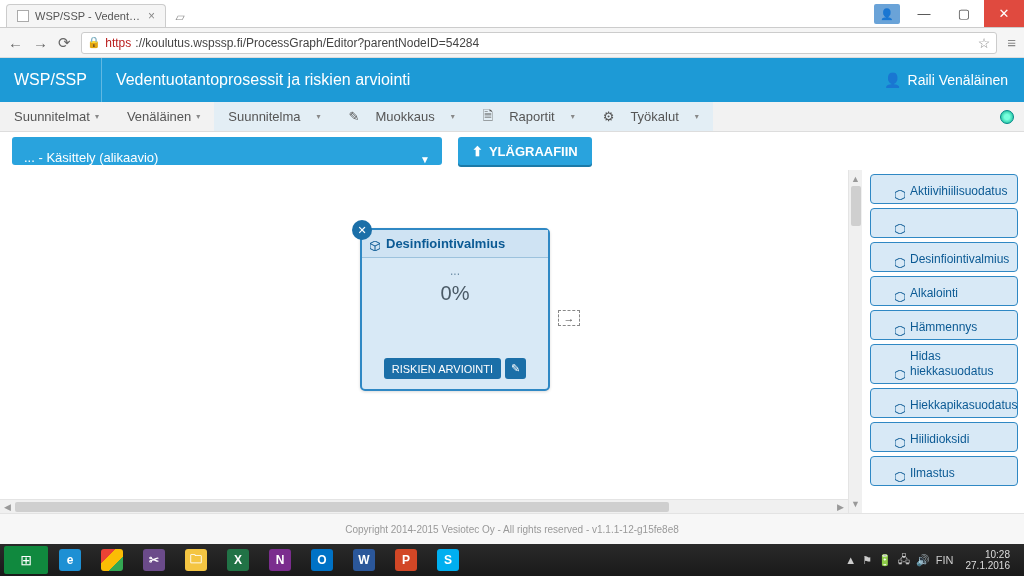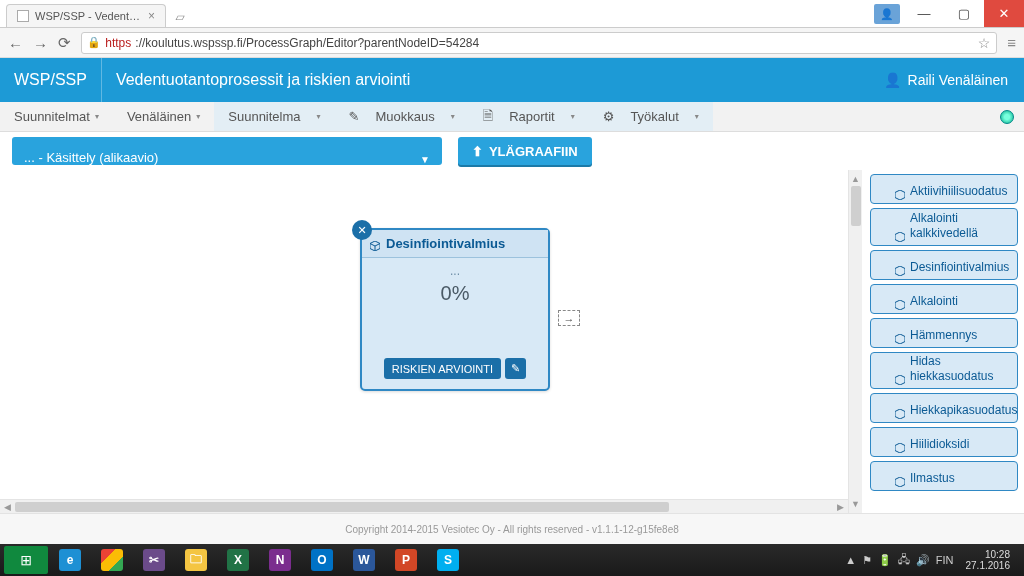--- a/index.html
+++ b/index.html
@@ -215,21 +215,20 @@
     <div class="pal-item">
         <span class="cube"><svg viewBox="0 0 10 10">
             <path d="M5 0 L10 2.5 L10 7.5 L5 10 L0 7.5 L0 2.5 Z" fill="none" stroke="#0b5a94"></path>
           </svg></span>
         <span>Aktiivihiilisuodatus</span>
       </div>
     <div class="pal-item">
         <span class="cube"><svg viewBox="0 0 10 10">
             <path d="M5 0 L10 2.5 L10 7.5 L5 10 L0 7.5 L0 2.5 Z" fill="none" stroke="#0b5a94"></path>
           </svg></span>
-        <span>Alkalointi kalkkivedellä</span>
       </div>
     <div class="pal-item">
         <span class="cube"><svg viewBox="0 0 10 10">
             <path d="M5 0 L10 2.5 L10 7.5 L5 10 L0 7.5 L0 2.5 Z" fill="none" stroke="#0b5a94"></path>
           </svg></span>
         <span>Desinfiointivalmius</span>
       </div>
     <div class="pal-item">
         <span class="cube"><svg viewBox="0 0 10 10">
             <path d="M5 0 L10 2.5 L10 7.5 L5 10 L0 7.5 L0 2.5 Z" fill="none" stroke="#0b5a94"></path>

